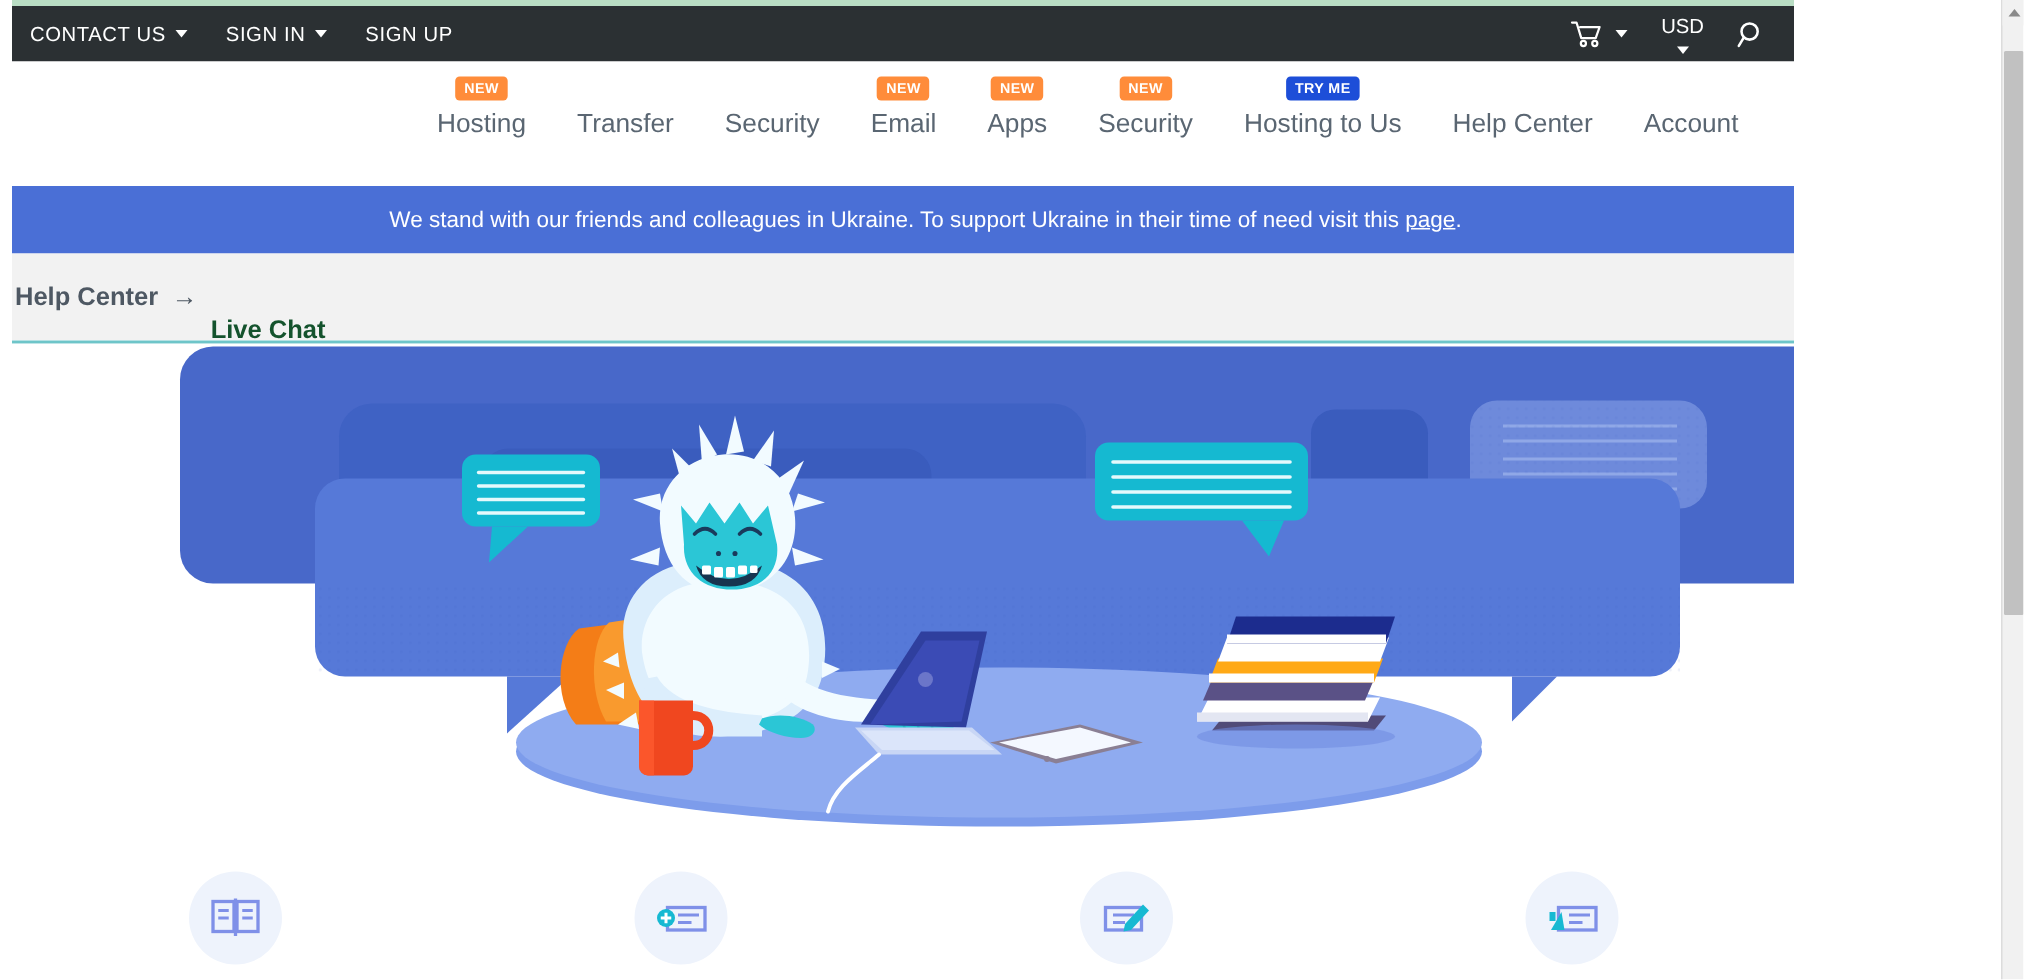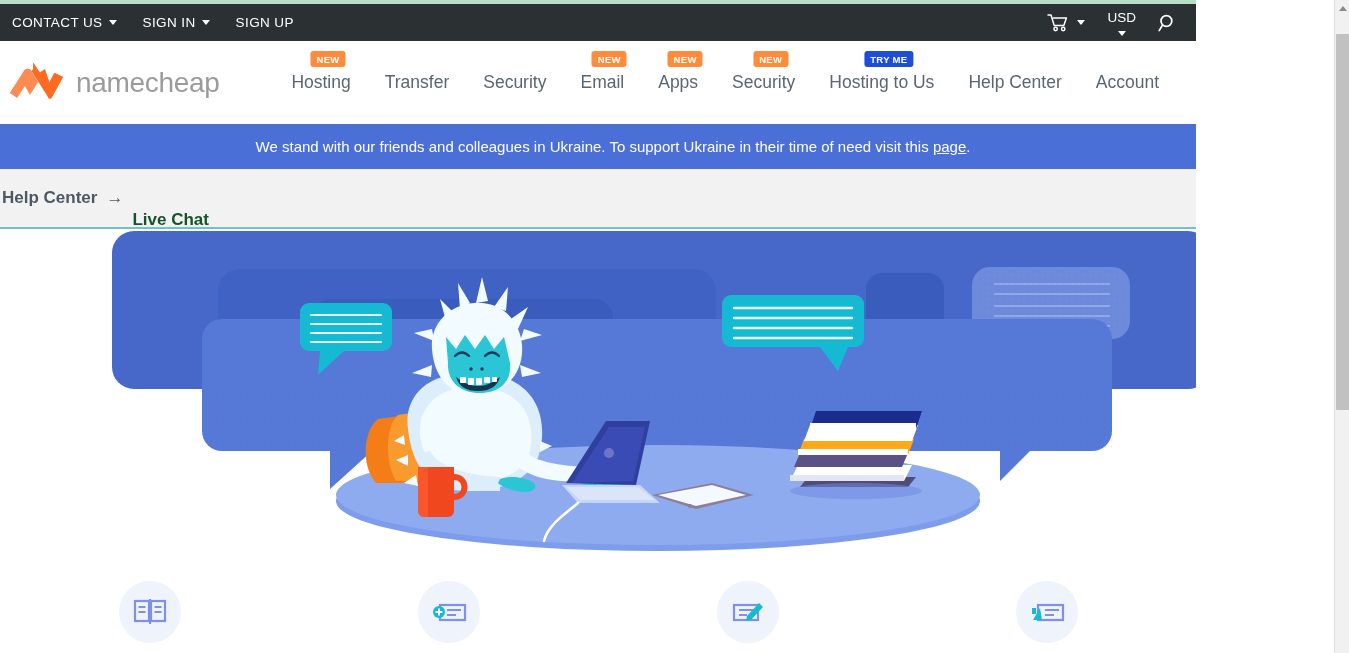--- a/index.html
+++ b/index.html
@@ -4,21 +4,21 @@
 <title>Namecheap Live Chat</title>
 <style>
   * { box-sizing: border-box; margin: 0; padding: 0; }
   html, body {
     width: 1349px; height: 653px;
     overflow: hidden;
     font-family: "Liberation Sans", sans-serif;
     background: #ffffff;
   }
   .viewport { position: relative; width: 1349px; height: 653px; overflow: hidden; }
-  .page { position: absolute; left: 0; top: 0; width: 1196px; height: 653px; overflow: hidden; background:#fff; }
+  .page { position: absolute; left: 0; top: 0; width: 1196px; height: 653px; overflow: hidden; background:#fff;padding-left:8px; }
 
   
   .topbar {
     position: relative;
     height: 41px; background: #2b3033;
     display: flex; align-items: center;
     padding: 0 0 0 12px;
     border-top: 4px solid #b9ddc4;
   }
   .topbar-left { display: flex; align-items: center; gap: 26px; }
@@ -45,21 +45,20 @@
   .navitem {
     position: relative; padding: 0 17px;
     color: #5a6672; font-size: 17.5px; cursor: pointer;
     white-space: nowrap;
   }
   .badge {
     position: absolute; top: -21px; left: 50%; transform: translateX(-50%);
     font-size: 9.5px; font-weight: bold; color: #fff;
     padding: 2.5px 6px; border-radius: 3px; letter-spacing: .3px;
     white-space: nowrap;
-    margin-left: 7px;
   }
   .badge.new { background: #ff8c3a; }
   .badge.try { background: #1d4ed8; }
 
   
   .ukraine {
     height: 45px; background: #4a6fd6;
     display: flex; align-items: center; justify-content: center; 
     color: #ffffff; font-size: 15px;
   }
@@ -151,29 +150,20 @@
         <span class="caret"></span>
       </div>
       <svg width="20" height="20" viewBox="0 0 20 20">
         <circle cx="8.4" cy="8.0" r="5.4" fill="none" stroke="#ffffff" stroke-width="1.7"></circle>
         <line x1="4.4" y1="12.2" x2="1.2" y2="17.6" stroke="#ffffff" stroke-width="1.7" stroke-linecap="round"></line>
       </svg>
     </div>
   </div>
 
   <div class="mainnav">
-    <div class="logo">
-      <svg class="logo-mark" viewBox="0 0 58 40">
-        <path d="M2 30 L16 8 C18 5 22 5 24 9 L40 34 C41 36 43 36 44 34 L55 14
-                 L46 10 L40 22 L25 -1 L25 6 L12 27 Z" fill="#ff6b22"></path>
-        <path d="M2 30 L16 8 C18 5 22 5 24 9 L30 19 L22 32 L17 23 L9 35 Z" fill="#fd8b52"></path>
-        <path d="M31 10 L40 34 C41 36 43 36 44 34 L55 14 L47 10 L42 21 L37 6 Z" fill="#ff6b22"></path>
-      </svg>
-      <span class="logo-text">namecheap</span>
-    </div>
     <div class="navitems">
       <div class="navitem">
         <span class="badge new">NEW</span>
         <span>Hosting</span>
       </div>
       <div class="navitem">
         <span>Transfer</span>
       </div>
       <div class="navitem">
         <span>Security</span>

